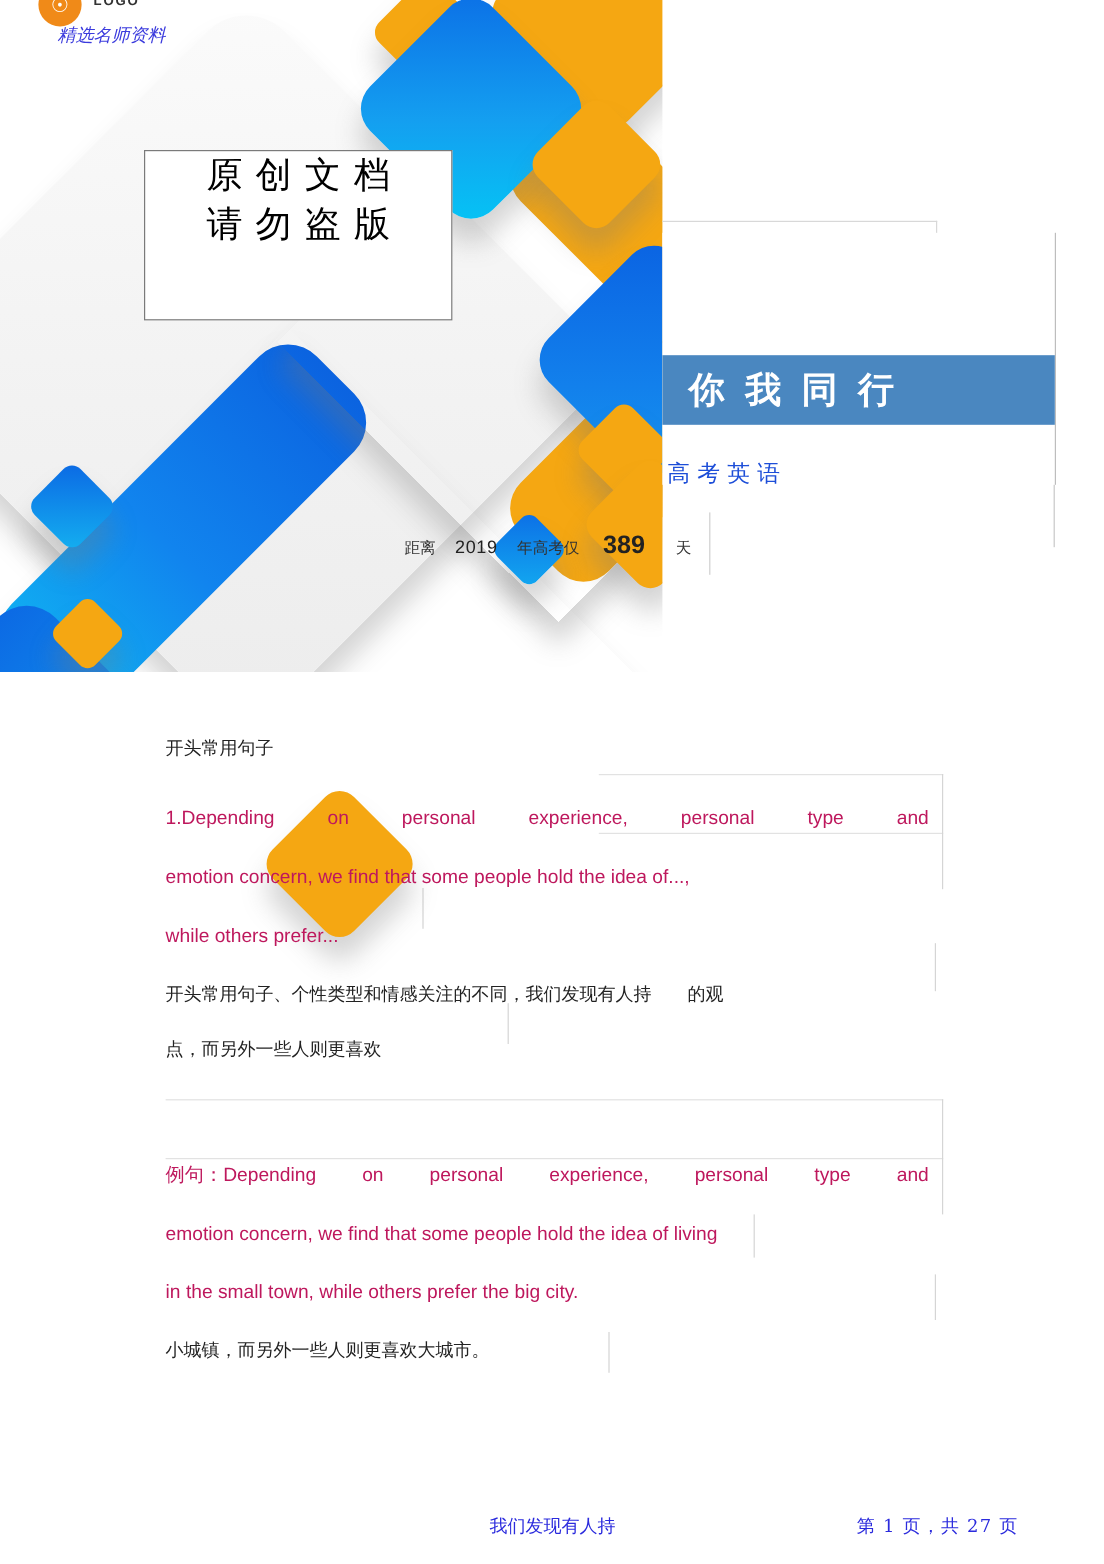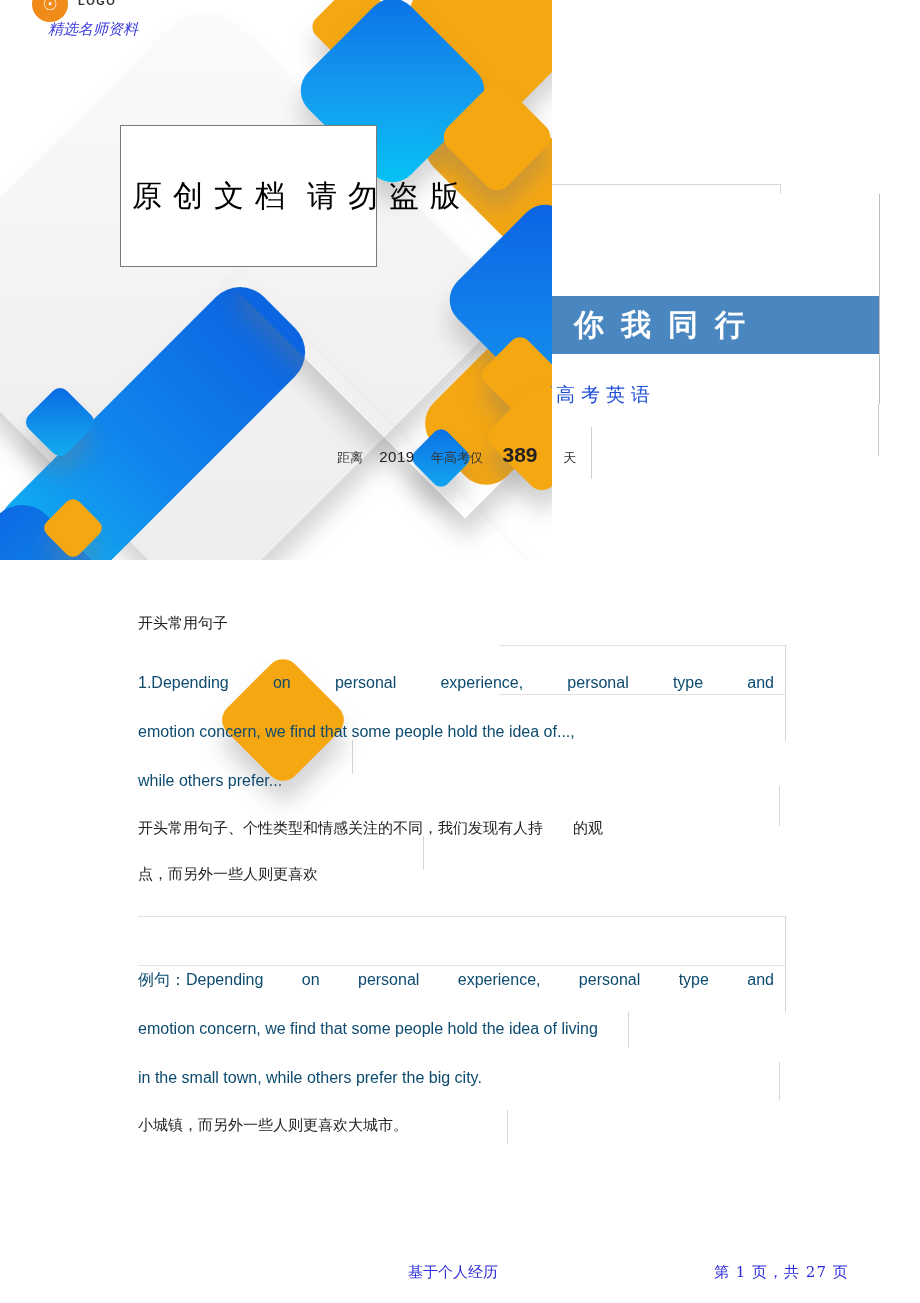--- a/index.html
+++ b/index.html
@@ -60,21 +60,21 @@
   .headline{
     position:absolute;top:124px;left:140px;width:430px;z-index:3;
     font-size:24px;color:#111;white-space:nowrap;
   }
   .headline .num{font-weight:400;}
 
   
   #stamp{
     position:absolute;left:120px;top:125px;width:255px;height:140px;
     background:#fff;border:1px solid #7a7a7a;z-index:6;
-    display:flex;flex-direction:row;justify-content:space-between;align-items:center;
+    display:flex;flex-direction:column;justify-content:flex-start;align-items:center;
   }
   #stamp div{
     font-family:"DejaVu Serif","Liberation Serif",serif;
     font-size:30px;letter-spacing:11px;color:#000;line-height:1.38;
     text-indent:11px;white-space:nowrap;
   }
 
   
   #logo{position:absolute;left:32px;top:-14px;z-index:7;}
   .logo-mark{
@@ -127,21 +127,21 @@
   #countdown .gap{display:inline-block;width:9px;}
   #cd-rule{position:absolute;left:591px;top:427px;width:1px;height:52px;background:#cfcfcf;z-index:3;}
 
   
   #body{position:absolute;left:138px;top:600px;width:648px;z-index:4;}
   .p-cn{
     font-family:"DejaVu Serif","Liberation Serif",serif;
     font-size:15px;color:#222;line-height:46px;white-space:nowrap;
   }
   .p-en{
-    font-size:16px;color:#0c4a6e;line-height:49px;white-space:nowrap;
+    font-size:16px;color:#be185d;line-height:49px;white-space:nowrap;
   }
   .p-en.just{
     display:flex;justify-content:space-between;width:636px;
   }
   .sec-head{margin-bottom:12px;}
   .spacer{height:58px;}
 
   
   .rule-h{position:absolute;background:#e2e2e2;height:1px;z-index:2;}
   .rule-v{position:absolute;background:#d5d5d5;width:1px;z-index:2;}
@@ -270,15 +270,15 @@
     <span>and</span>
   </div>
   <div class="p-en">emotion concern, we find that some people hold the idea of living</div>
   <div class="p-en">in the small town, while others prefer the big city.</div>
 
   <div class="p-cn">小城镇，而另外一些人则更喜欢大城市。</div>
 
 </div>
 
 <div id="footer">
-  <span class="left">基于个人经历</span>
+  <span class="left">我们发现有人持</span>
   <span class="right">第 1 页，共 27 页</span>
 </div>
 
 </body></html>

